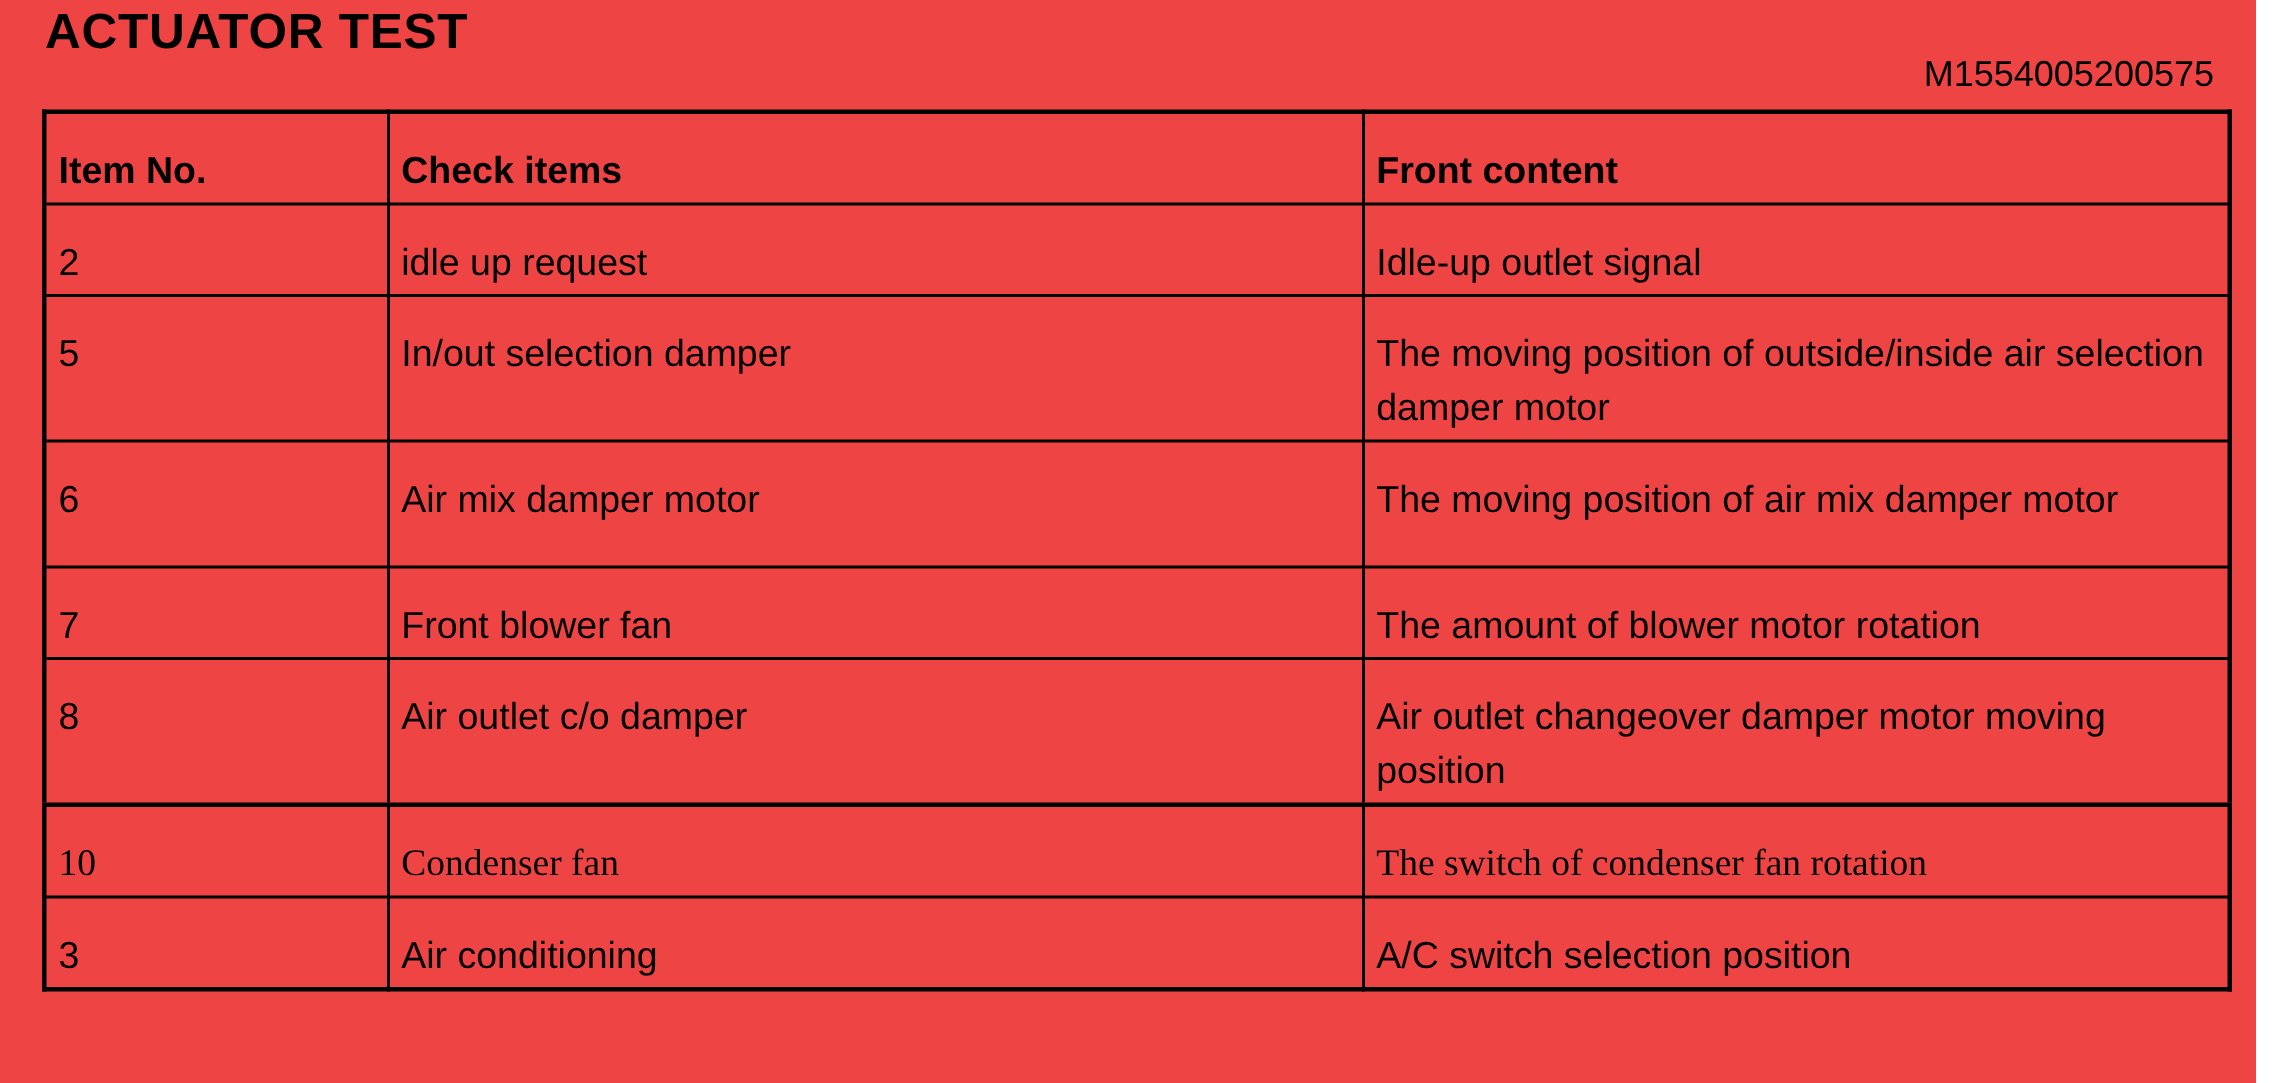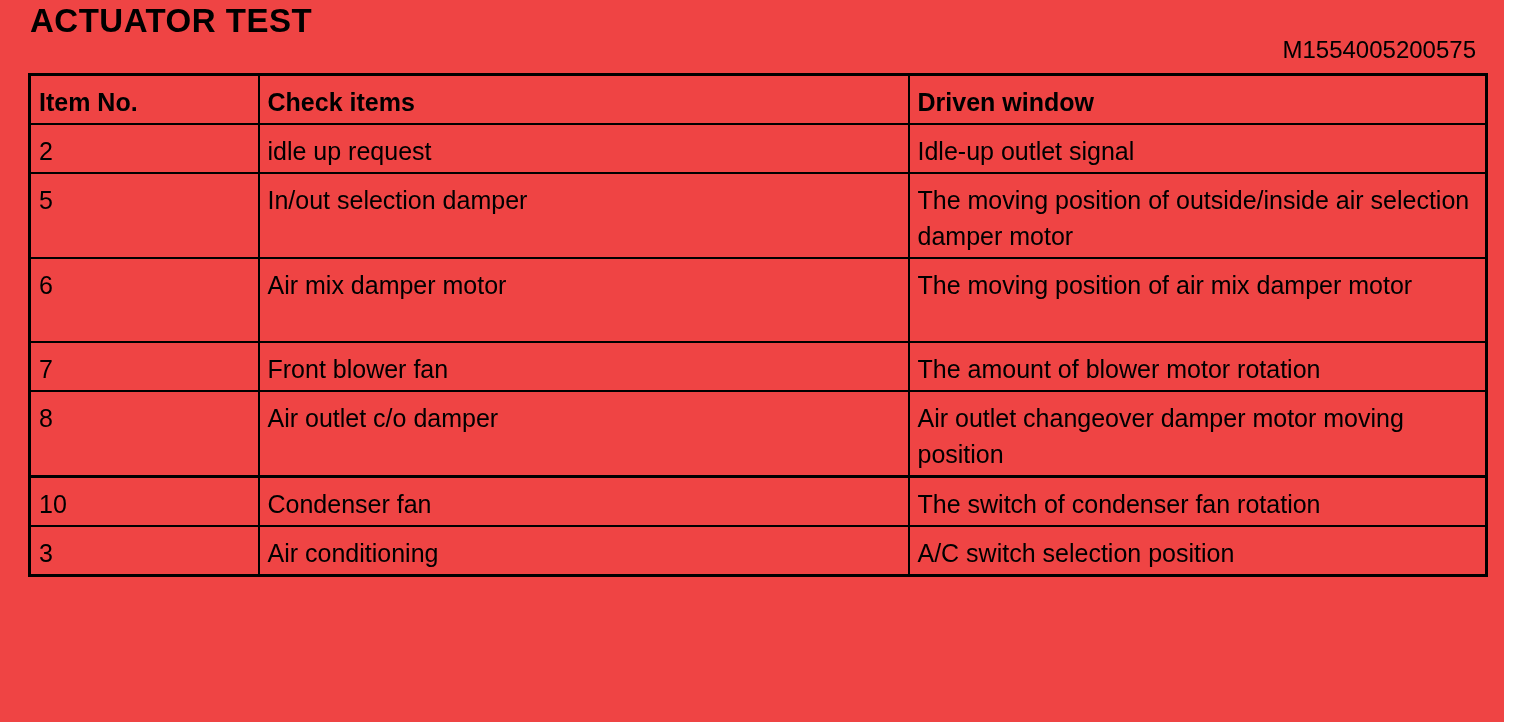--- a/index.html
+++ b/index.html
@@ -42,52 +42,52 @@
     font-size: 25px;
     line-height: 36px;
   }
   table.actuator col.c1 { width: 229px; }
   table.actuator col.c2 { width: 650px; }
   table.actuator col.c3 { width: 578px; }
   table.actuator th, table.actuator td {
     border: 2px solid #000000;
     vertical-align: top;
     text-align: left;
-    padding: 8px 8px 3px 8px;
+    padding: 20px 8px 3px 8px;
     overflow: hidden;
   }
   table.actuator th {
     font-weight: bold;
   }
   tr.h47 { height: 47px; }
   tr.h48 { height: 48px; }
   tr.h83 { height: 83px; }
   tr.h84 { height: 84px; }
   tr.h87 { height: 87px; }
-  tr.bt3 td { border-top-width: 3px; }
+  tr.bt3 td { border-top-width: 3px; font-family: Liberation Serif, serif; }
 </style>
 </head>
 <body>
 
 <div class="page">
 
   <div class="doc-title">ACTUATOR TEST</div>
   <div class="doc-ref">M1554005200575</div>
 
   <table class="actuator">
     <colgroup>
       <col class="c1">
         <col class="c2">
         <col class="c3">
     </colgroup>
     <thead>
       <tr class="h47">
         <th>Item No.</th>
         <th>Check items</th>
-        <th>Driven window</th>
+        <th>Front content</th>
       </tr>
     </thead>
     <tbody>
       <tr class="h47">
         <td>2</td>
         <td>idle up request</td>
         <td>Idle-up outlet signal</td>
       </tr>
       <tr class="h83">
         <td>5</td>

